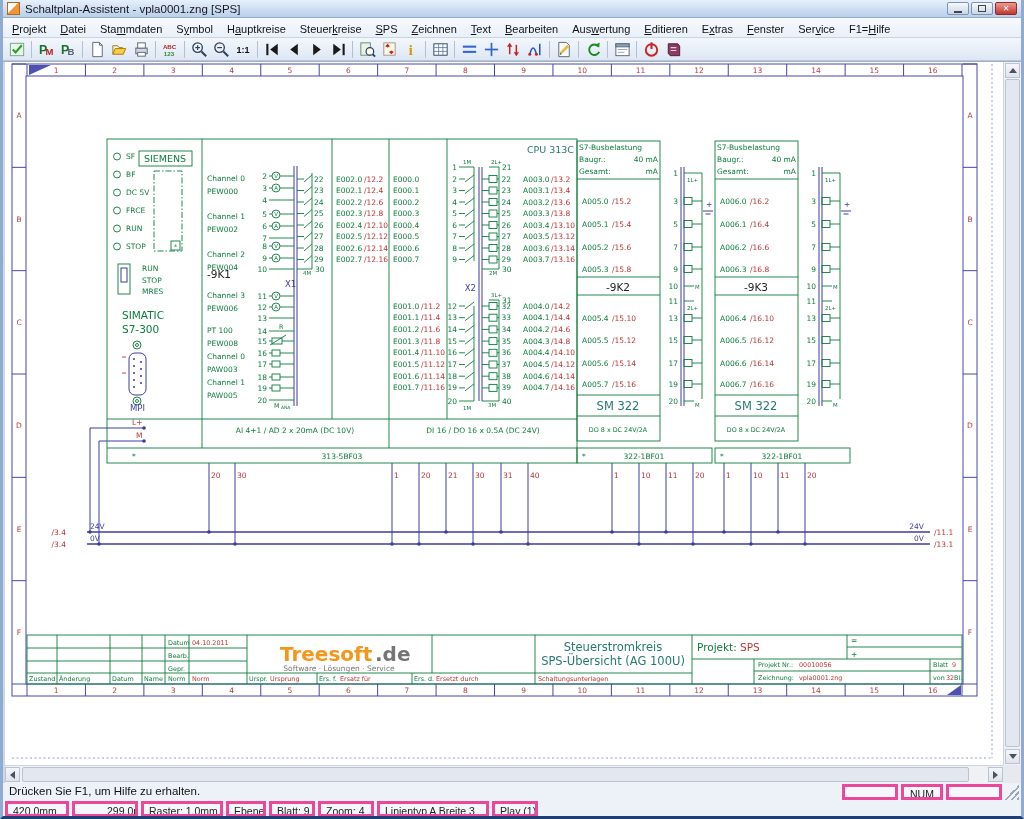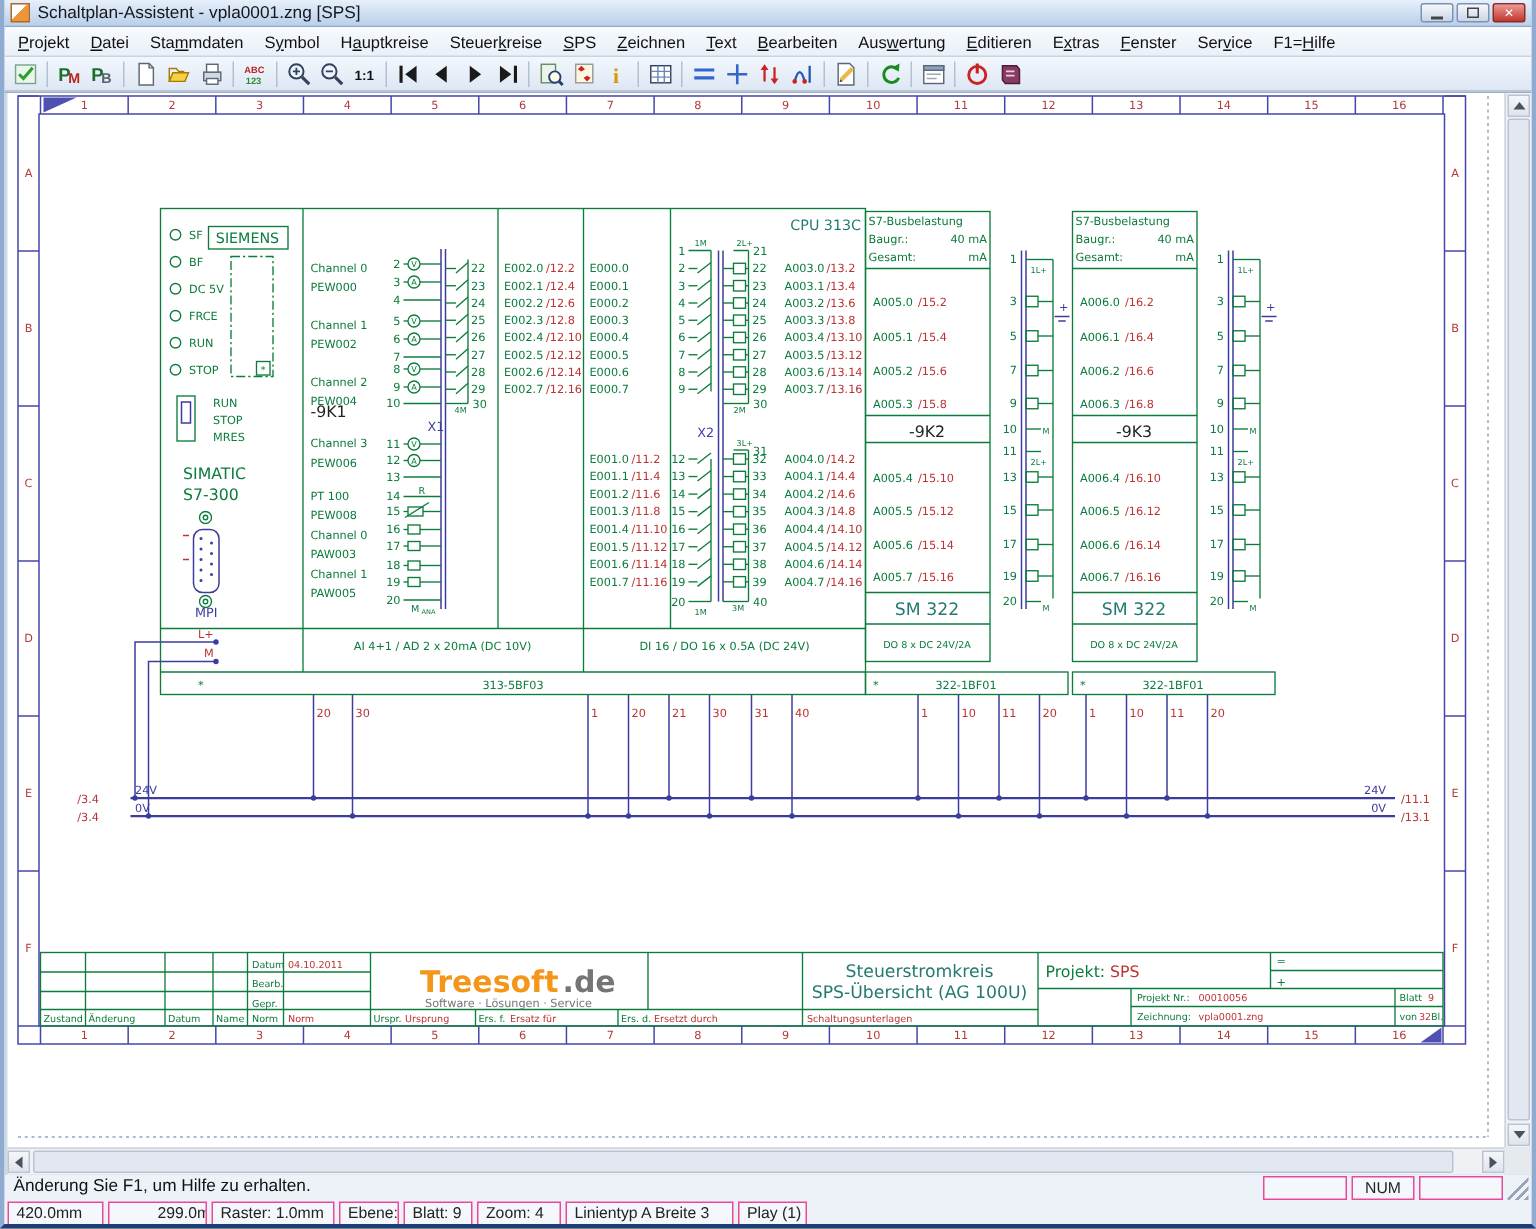--- a/index.html
+++ b/index.html
@@ -39,21 +39,21 @@
   .tri.up{border-left:4px solid transparent;border-right:4px solid transparent;border-bottom:5px solid #4a5260;}
   .tri.down{border-left:4px solid transparent;border-right:4px solid transparent;border-top:5px solid #4a5260;}
   .tri.left{border-top:4px solid transparent;border-bottom:4px solid transparent;border-right:5px solid #4a5260;}
   .tri.right{border-top:4px solid transparent;border-bottom:4px solid transparent;border-left:5px solid #4a5260;}
   .vthumb{position:absolute;left:1px;top:17px;width:15px;height:668px;background:#e3e8f0;border:1px solid #b9c3d2;border-radius:2px;}
   .hthumb{position:absolute;top:1px;left:17px;width:947px;height:15px;background:#e3e8f0;border:1px solid #b9c3d2;border-radius:2px;}
   
   .statusbar{height:34px;background:#edf2f9;border-top:1px solid #c5ccd6;padding:1px 2px;}
   .srow{display:flex;align-items:stretch;height:16px;gap:3px;}
   .smsg{flex:1;font-size:11.5px;color:#111;padding:1px 4px;white-space:nowrap;overflow:hidden;}
-  .scell{border:1px solid #ec4899;background:#f4f7fb;font-size:10.5px;color:#222;
+  .scell{border:3px solid #ec4899;background:#f4f7fb;font-size:10.5px;color:#222;
          padding:1px 5px;white-space:nowrap;overflow:hidden;flex:none;}
   .grip{width:14px;flex:none;background:
         linear-gradient(135deg,transparent 50%,#9aa6b5 50%,#9aa6b5 57%,transparent 57%,transparent 70%,#9aa6b5 70%,#9aa6b5 77%,transparent 77%,transparent 90%,#9aa6b5 90%);}
   
   .st{font-family:"DejaVu Sans",sans-serif;font-size:7.5px;fill:#0c7c3c;}
   .tg{fill:#0c7c3c}.tr{fill:#bb3434}.tn{fill:#3c3c9e}.tt{fill:#257a70}.tk{fill:#222}
   .tor{fill:#f49619;font-weight:bold}.tgy{fill:#757575}
   .f4{font-size:4.4px}.f5{font-size:5.4px}.f6{font-size:6.4px}.f7{font-size:7.5px}
   .f8{font-size:8.5px}.f9{font-size:9.5px}.f10{font-size:10.5px}.f11{font-size:11.5px}.f21{font-size:20px;font-weight:bold}
   .rt{fill:#b23b3b;font-size:7.5px}
@@ -1067,21 +1067,21 @@
         </div>
       <div class="hthumb"></div>
       <div class="sbtn" style="right:0;top:1px;width:15px;height:15px;">
           <div class="tri right"></div>
         </div>
     </div>
     <div class="sbcorner"></div>
   </div>
   <div class="statusbar">
     <div class="srow" style="margin-bottom:1px;">
-      <div class="smsg">Änderung Sie F1, um Hilfe zu erhalten.</div>
+      <div class="smsg">Drücken Sie F1, um Hilfe zu erhalten.</div>
       <div class="scell" style="width:56px;"></div>
       <div class="scell" style="width:42px;text-align:center;">NUM</div>
       <div class="scell" style="width:56px;"></div>
       <div class="grip"></div>
     </div>
     <div class="srow" id="statusfields">
         <div class="scell" style="width: 64px;">420.0mm</div>
         <div class="scell" style="width: 66px; padding-left: 32px;">299.0mm</div>
         <div class="scell" style="width: 82px;">Raster: 1.0mm</div>
         <div class="scell" style="width: 40px;">Ebene: 9</div>

